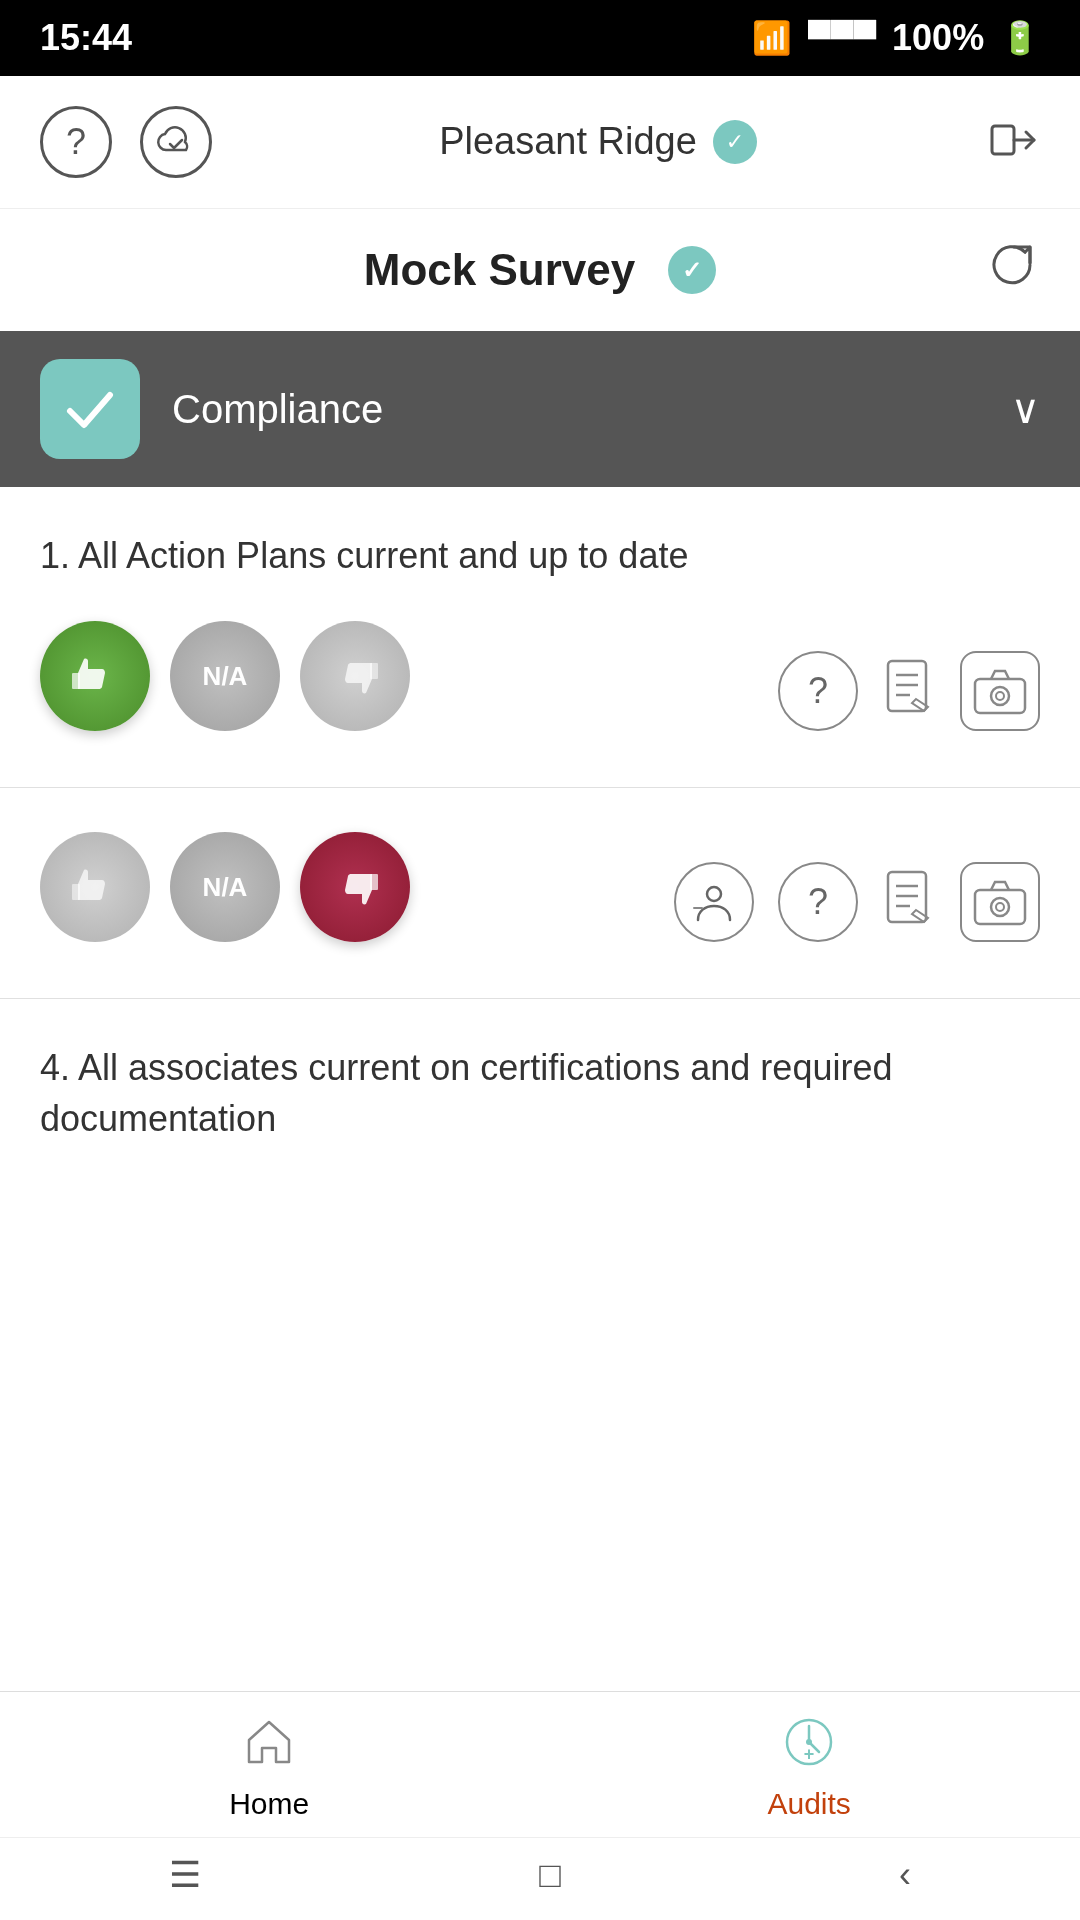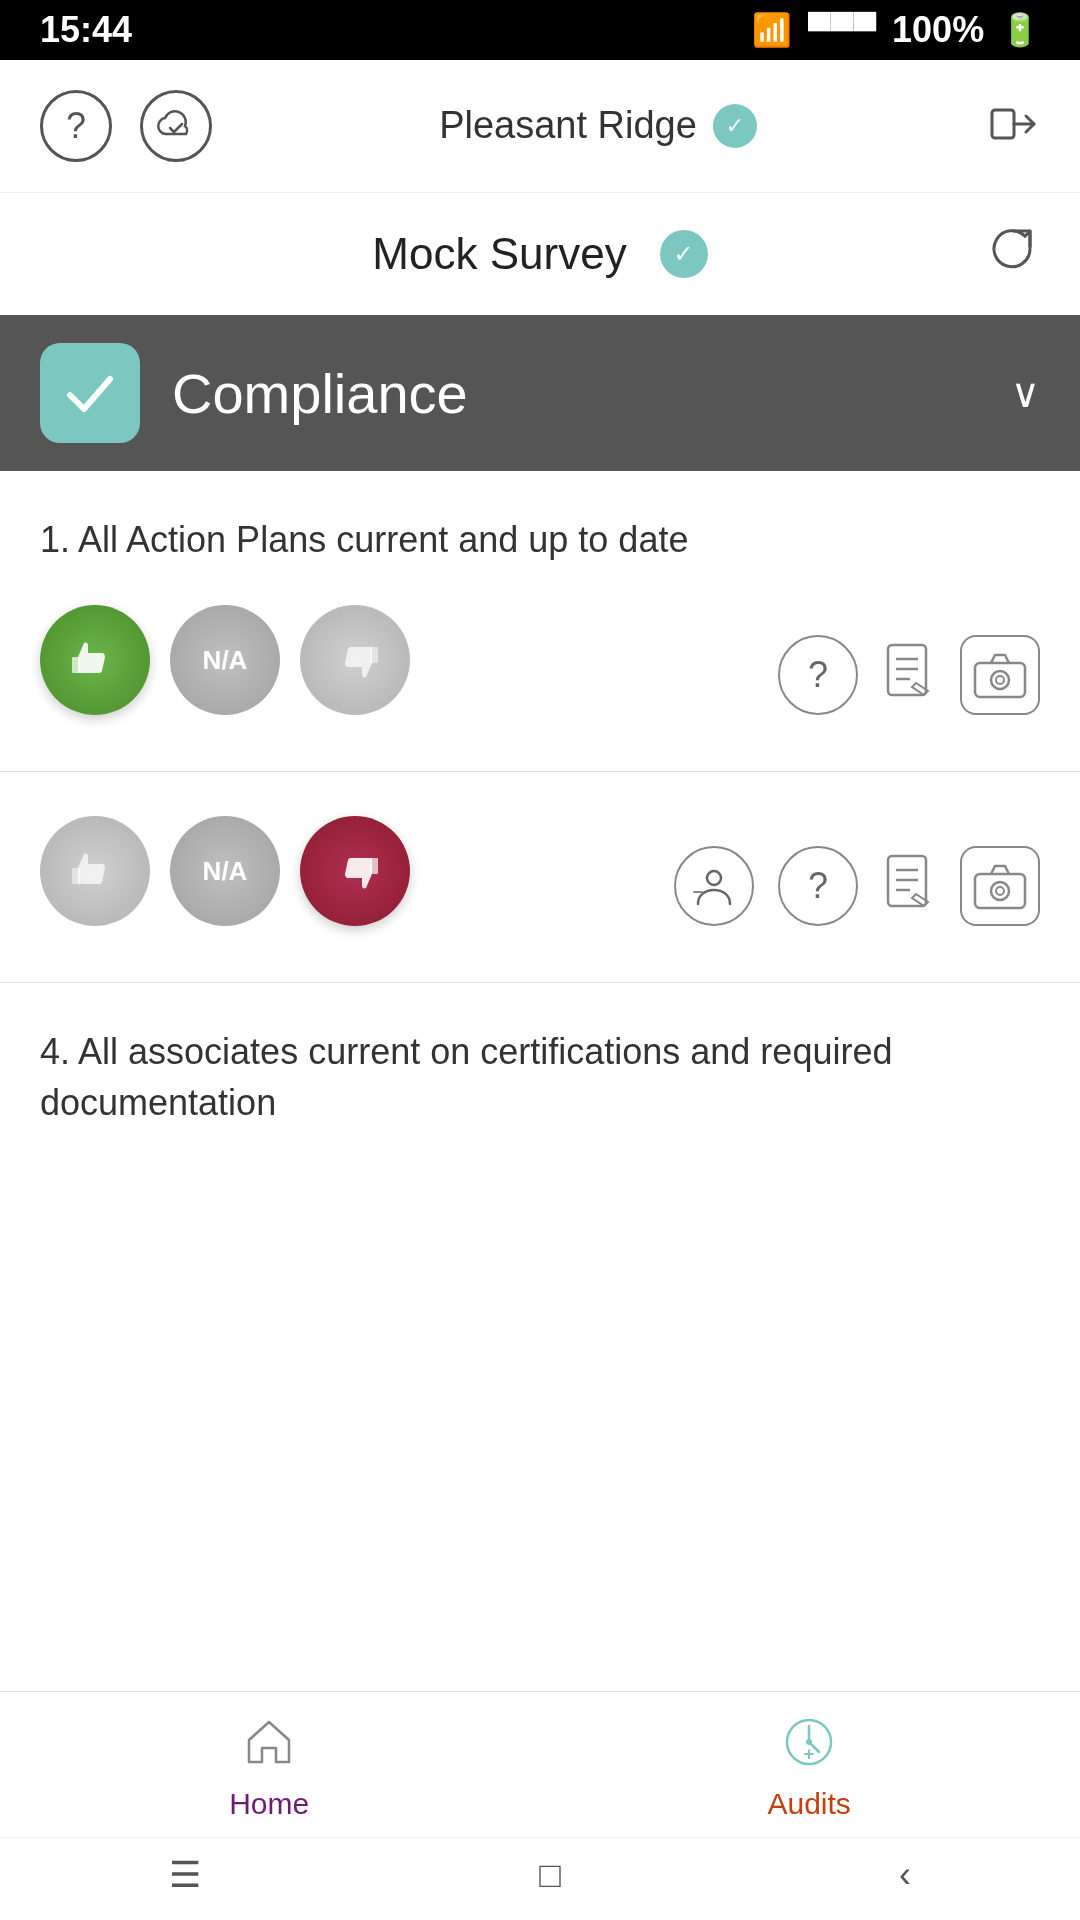--- a/index.html
+++ b/index.html
@@ -14,21 +14,21 @@
     }
 
     
     .status-bar {
       background: #000;
       color: #fff;
       display: flex;
       justify-content: space-between;
       align-items: center;
       padding: 0 40px;
-      height: 60px;
+      height: 76px;
       font-size: 36px;
       font-weight: 600;
     }
     .status-right {
       display: flex;
       align-items: center;
       gap: 16px;
     }
     .wifi-icon, .signal-icon, .battery-icon {
       font-size: 32px;
@@ -84,21 +84,21 @@
       align-items: center;
       justify-content: center;
       padding: 36px 40px;
       position: relative;
     }
     .survey-title {
       display: flex;
       align-items: center;
       gap: 33px;
       font-size: 44px;
-      font-weight: 400;
+      font-weight: 700;
       color: #222;
     }
     .survey-badge {
       background: #7CC8C0;
       border-radius: 50%;
       width: 48px;
       height: 48px;
       display: flex;
       align-items: center;
       justify-content: center;
@@ -134,21 +134,21 @@
       display: flex;
       align-items: center;
       justify-content: center;
     }
     .compliance-check-box svg {
       width: 60px;
       height: 60px;
     }
     .compliance-label {
       color: #fff;
-      font-size: 56px;
+      font-size: 40px;
       font-weight: 400;
     }
     .compliance-chevron {
       color: #fff;
       font-size: 40px;
     }
 
     
     .divider {
       border: none;
@@ -284,21 +284,21 @@
       justify-content: space-around;
       align-items: center;
       padding: 24px 0 16px 0;
     }
     .nav-tab {
       display: flex;
       flex-direction: column;
       align-items: center;
       gap: 8px;
       cursor: pointer;
-      color: #701a75;
+      color: #000000;
     }
     .nav-tab.active {
       color: #7CC8C0;
     }
     .nav-tab-icon {
       font-size: 48px;
     }
     .nav-tab-label {
       font-size: 30px;
     }

